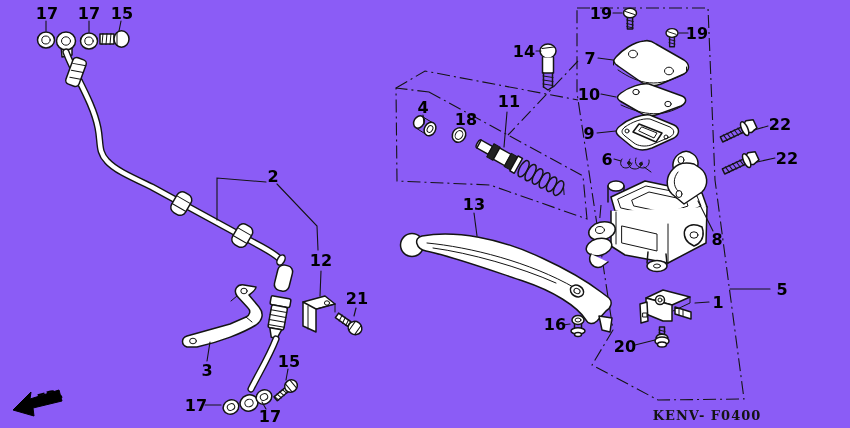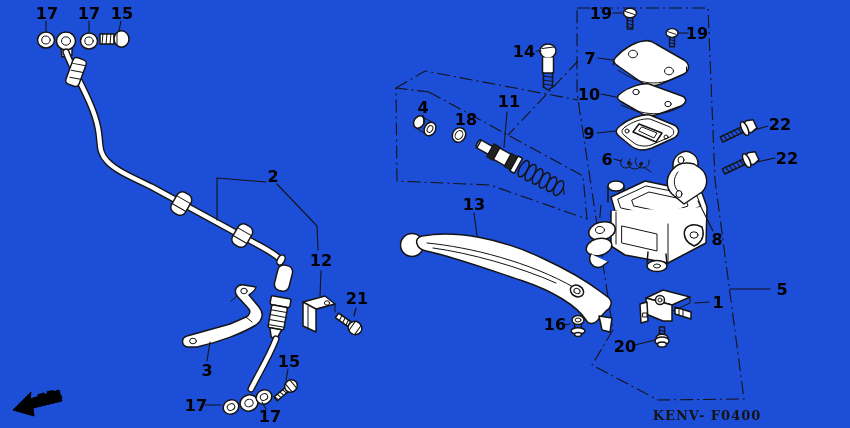--- a/index.html
+++ b/index.html
@@ -1,16 +1,16 @@
 <!DOCTYPE html>
 <html><head>
 <meta charset="utf-8">
 <style>
   html,body{margin:0;padding:0;background:#ffffff;}
-  #stage{position:relative;width:850px;height:428px;background:#1d4ed8;overflow:hidden;
+  #stage{position:relative;width:850px;height:428px;background:#8b5cf6;overflow:hidden;
          font-family:"DejaVu Sans", sans-serif;}
   svg{display:block}
   .ol   {fill:none;stroke:#141414;stroke-width:1.5;stroke-linejoin:round;stroke-linecap:round;}
   .olw  {fill:#ffffff;stroke:#141414;stroke-width:1.5;stroke-linejoin:round;stroke-linecap:round;}
   .thin {fill:none;stroke:#141414;stroke-width:1;stroke-linejoin:round;stroke-linecap:round;}
   .dark {fill:#222222;stroke:#141414;stroke-width:1;}
   .chain{fill:none;stroke:#141414;stroke-width:1.1;stroke-dasharray:13 4 2 4;}
   .lead {fill:none;stroke:#141414;stroke-width:1.1;stroke-linecap:round;}
   .hoseO{fill:none;stroke:#141414;stroke-width:7.2;stroke-linecap:round;}
   .hoseI{fill:none;stroke:#ffffff;stroke-width:4.4;stroke-linecap:round;}

